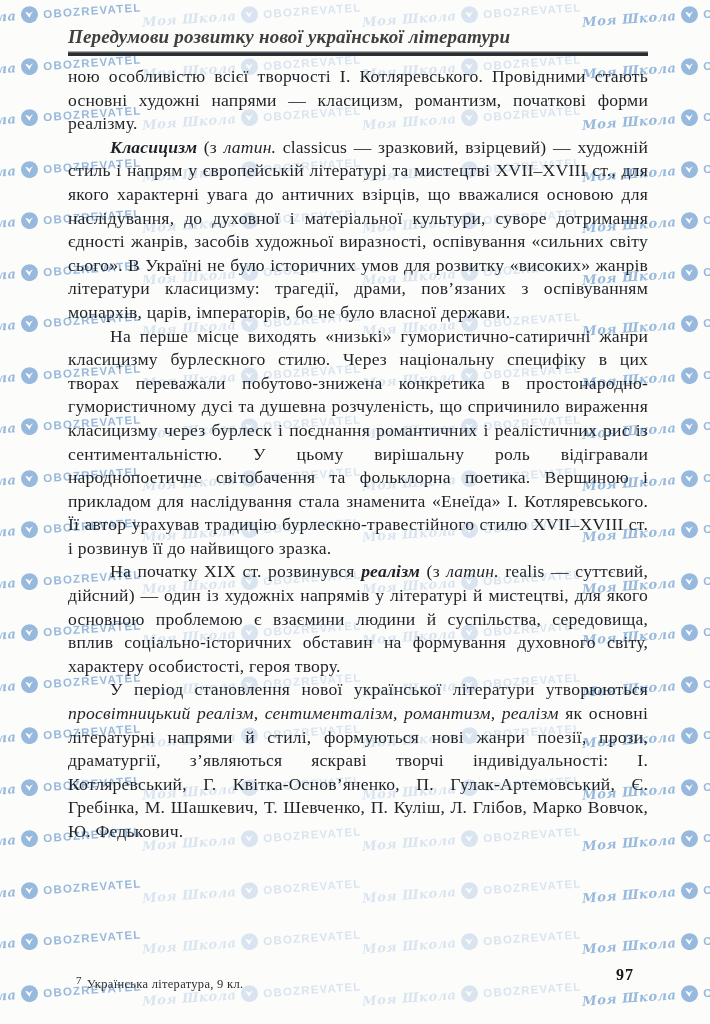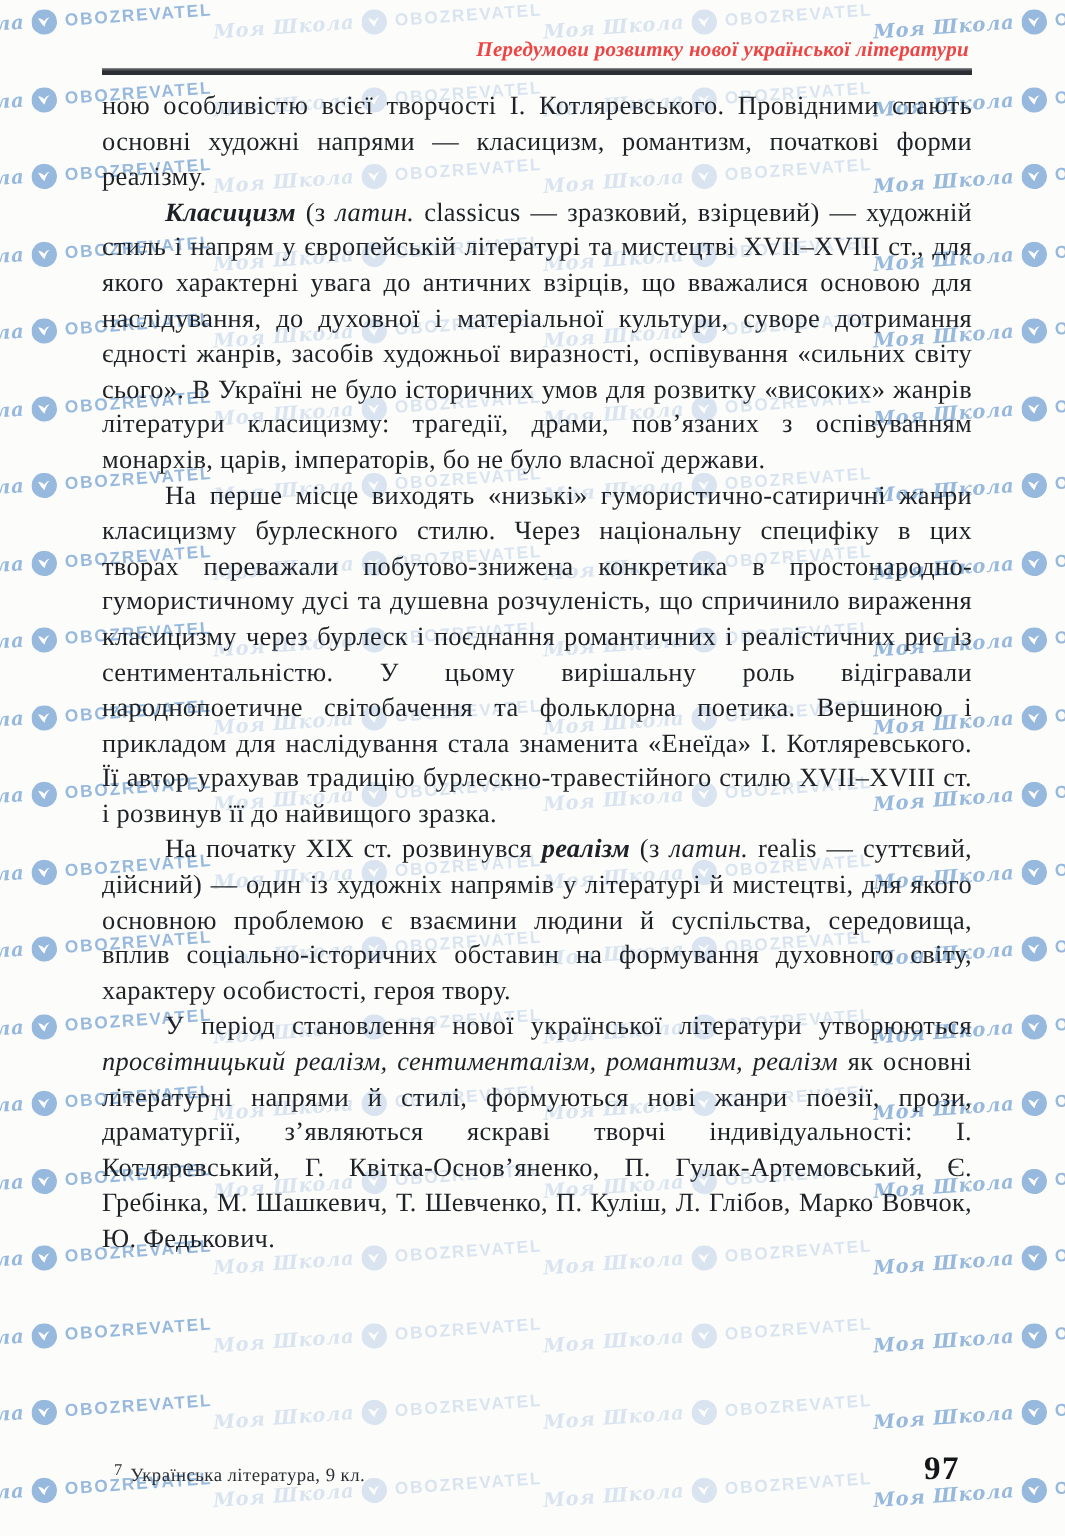--- a/index.html
+++ b/index.html
@@ -20,43 +20,43 @@
     font-style:italic;font-weight:bold;font-size:13px;letter-spacing:.5px;
   }
   .wm .logo{width:17px;height:17px;flex:0 0 auto;display:block;}
   .wm .brand{
     font-family:"Liberation Sans", sans-serif;
     font-weight:bold;font-size:11.5px;letter-spacing:1.2px;
   }
   
   .content{position:absolute;z-index:2;left:68px;top:26px;width:580px;}
   .header-title{
-    text-align:right;font-style:italic;font-weight:bold;
-    font-size:14px;color:#ef4444;letter-spacing:.2px;
+    font-style:italic;font-weight:bold;
+    font-size:19px;color:#404040;letter-spacing:.2px;
     padding-right:2px;margin:0 0 5px 0;
   }
   .rule{height:3px;background:#2b2f34;box-shadow:0 -1.5px 0 #55595e;}
   .body-text{
     margin-top:9px;
     font-size:17.6px;line-height:23.6px;color:#1e2227;
     text-align:justify;letter-spacing:.2px;
   }
   .para{margin:0;text-indent:42px;}
   .para.noindent{text-indent:0;}
   .bi{font-weight:bold;font-style:italic;}
   .it{font-style:italic;}
   
   .footnote{
     position:absolute;z-index:2;left:76px;top:974px;
     font-size:12.5px;color:#2a2e33;letter-spacing:.3px;
   }
   .footnote .fnmark{font-size:11px;vertical-align:4px;margin-right:5px;}
   .page-number{
     position:absolute;z-index:2;left:616px;top:966px;
-    font-weight:bold;font-size:22px;color:#14171a;letter-spacing:1px;
+    font-weight:bold;font-size:16px;color:#14171a;letter-spacing:1px;
   }
 </style>
 </head>
 <body>
 
 <div class="page">
 
   <div class="wm-layer">
       <div class="wm" style="left: -78px; top: 6px; color: rgb(141, 178, 218); opacity: 0.9;">
         <span class="school">Моя Школа</span>

